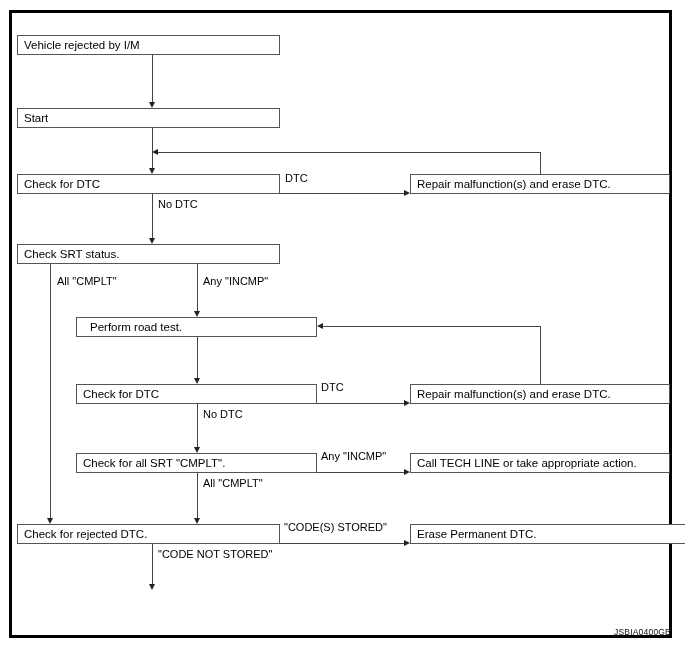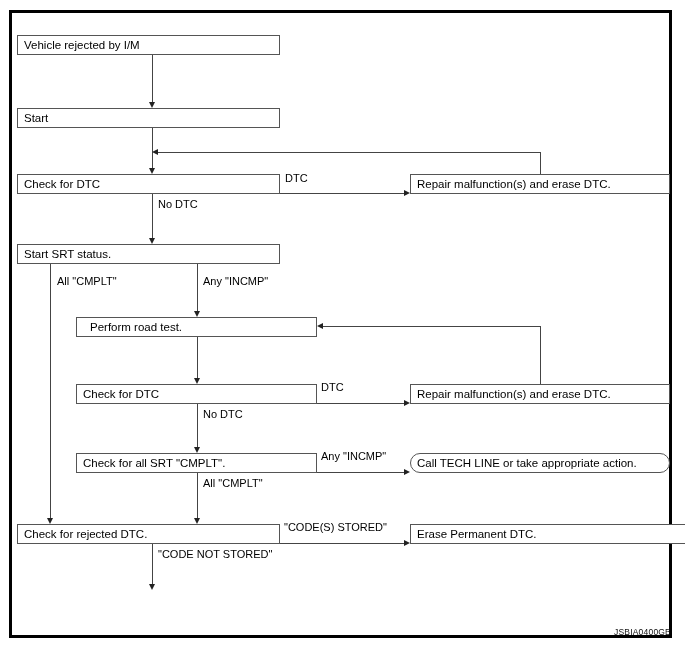--- a/index.html
+++ b/index.html
@@ -95,31 +95,31 @@
   <div id="frame"></div>
 
   <div class="fbox" style="left:17px; top:108px; width:263px;">Start</div>
 
   <div class="fbox" style="left:17px; top:35px; width:263px;">Vehicle rejected by I/M</div>
 
   <div class="fbox" style="left:17px; top:174px; width:263px;">Check for DTC</div>
 
   <div class="fbox" style="left:410px; top:174px; width:260px;">Repair malfunction(s) and erase DTC.</div>
 
-  <div class="fbox" style="left:17px; top:244px; width:263px;">Start SRT status.</div>
+  <div class="fbox" style="left:17px; top:244px; width:263px;">Check SRT status.</div>
 
   <div class="fbox" style="left:76px; top:317px; width:241px;padding-left:13px;">Perform road test.</div>
 
   <div class="fbox" style="left:76px; top:384px; width:241px;">Check for DTC</div>
 
   <div class="fbox" style="left:410px; top:384px; width:260px;">Repair malfunction(s) and erase DTC.</div>
 
   <div class="fbox" style="left:76px; top:453px; width:241px;">Check for all SRT "CMPLT".</div>
 
-  <div class="fbox" style="left:410px; top:453px; width:260px;border-radius:10px;">Call TECH LINE or take appropriate action.</div>
+  <div class="fbox" style="left:410px; top:453px; width:260px;">Call TECH LINE or take appropriate action.</div>
 
   <div class="fbox" style="left:17px; top:524px; width:263px;">Check for rejected DTC.</div>
 
   <div class="fbox" style="left:410px; top:524px; width:311px;">Erase Permanent DTC.</div>
 
 
   <div class="ln vl" style="left:152px; top:55px; height:48px;"></div>
   <div class="arr arr-down" style="left:148.5px; top:102px;"></div>
 
   <div class="ln vl" style="left:152px; top:128px; height:41px;"></div>

